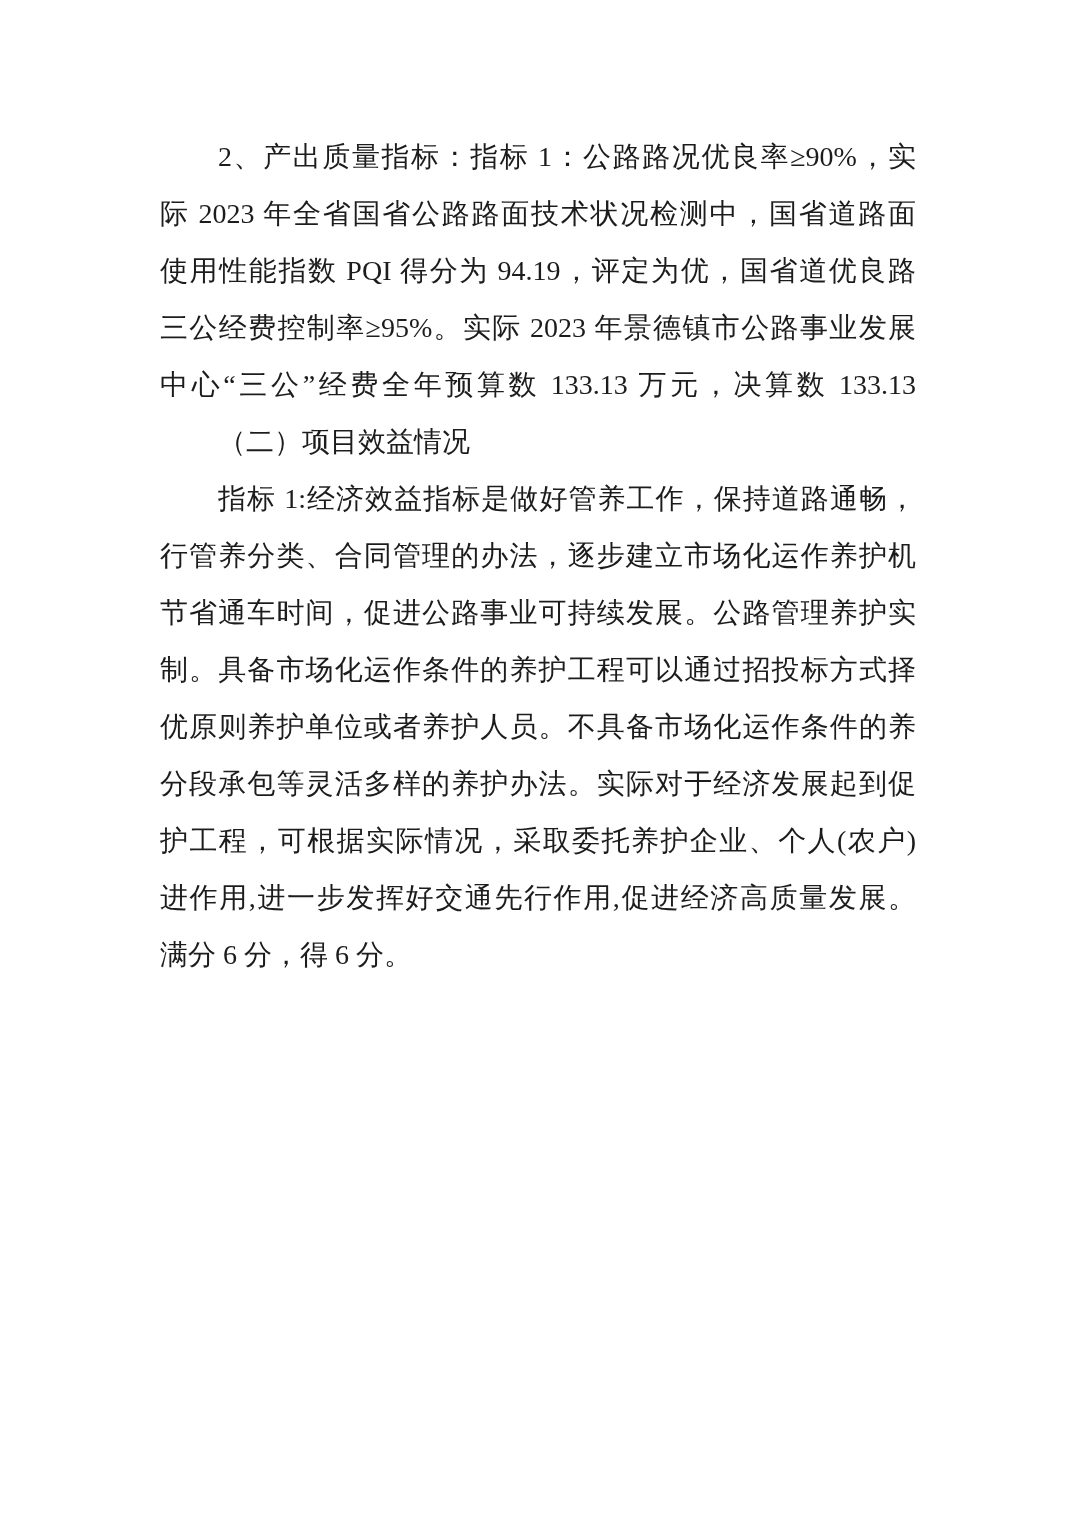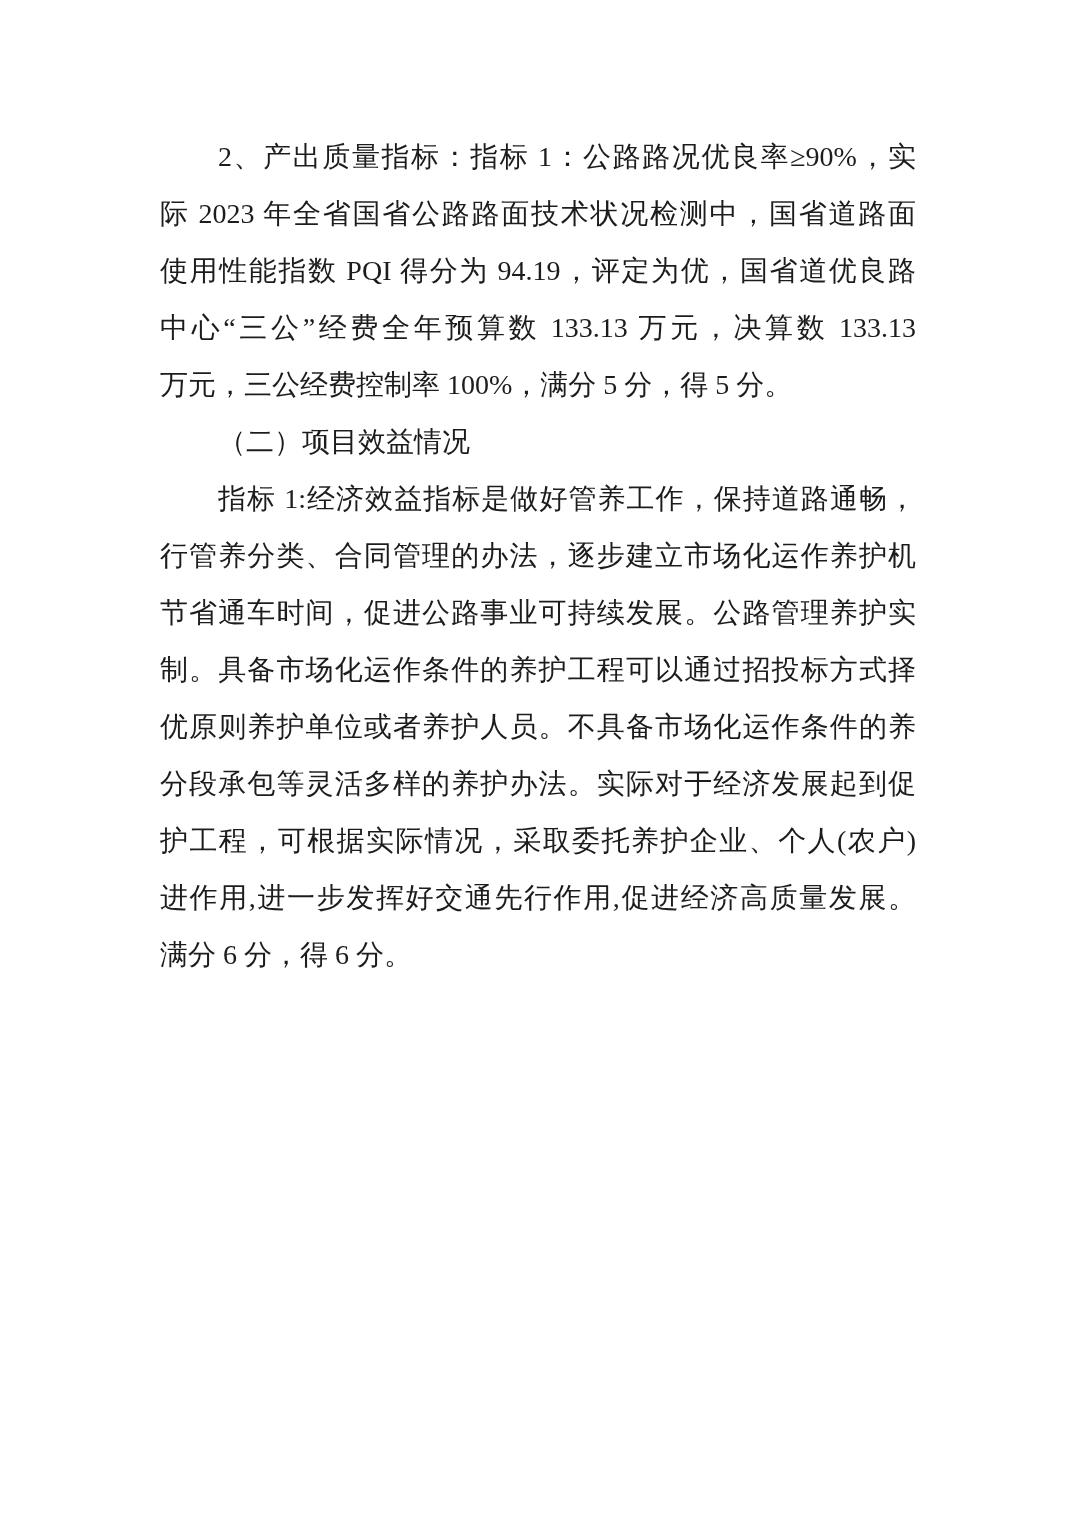--- a/index.html
+++ b/index.html
@@ -65,22 +65,22 @@
 <body>
 
 <div class="page">
 
   <div class="text-block">
 
     <div class="paragraph">
       <div class="line indent full">2、产出质量指标：指标 1：公路路况优良率≥90%，实</div>
       <div class="line full">际 2023 年全省国省公路路面技术状况检测中，国省道路面</div>
       <div class="line full">使用性能指数 PQI 得分为 94.19，评定为优，国省道优良路</div>
+      <div class="line full">三公经费控制率≥95%。实际 2023 年景德镇市公路事业发展</div>
       <div class="line full">中心“三公”经费全年预算数 133.13 万元，决算数 133.13</div>
-      <div class="line">万元，三公经费控制率 100%，满分 5 分，得 5 分。</div>
     </div>
 
 
     <div class="paragraph">
       <div class="line indent">（二）项目效益情况</div>
     </div>
 
     <div class="paragraph">
       <div class="line indent full">指标 1:经济效益指标是做好管养工作，保持道路通畅，</div>
       <div class="line full">行管养分类、合同管理的办法，逐步建立市场化运作养护机</div>

